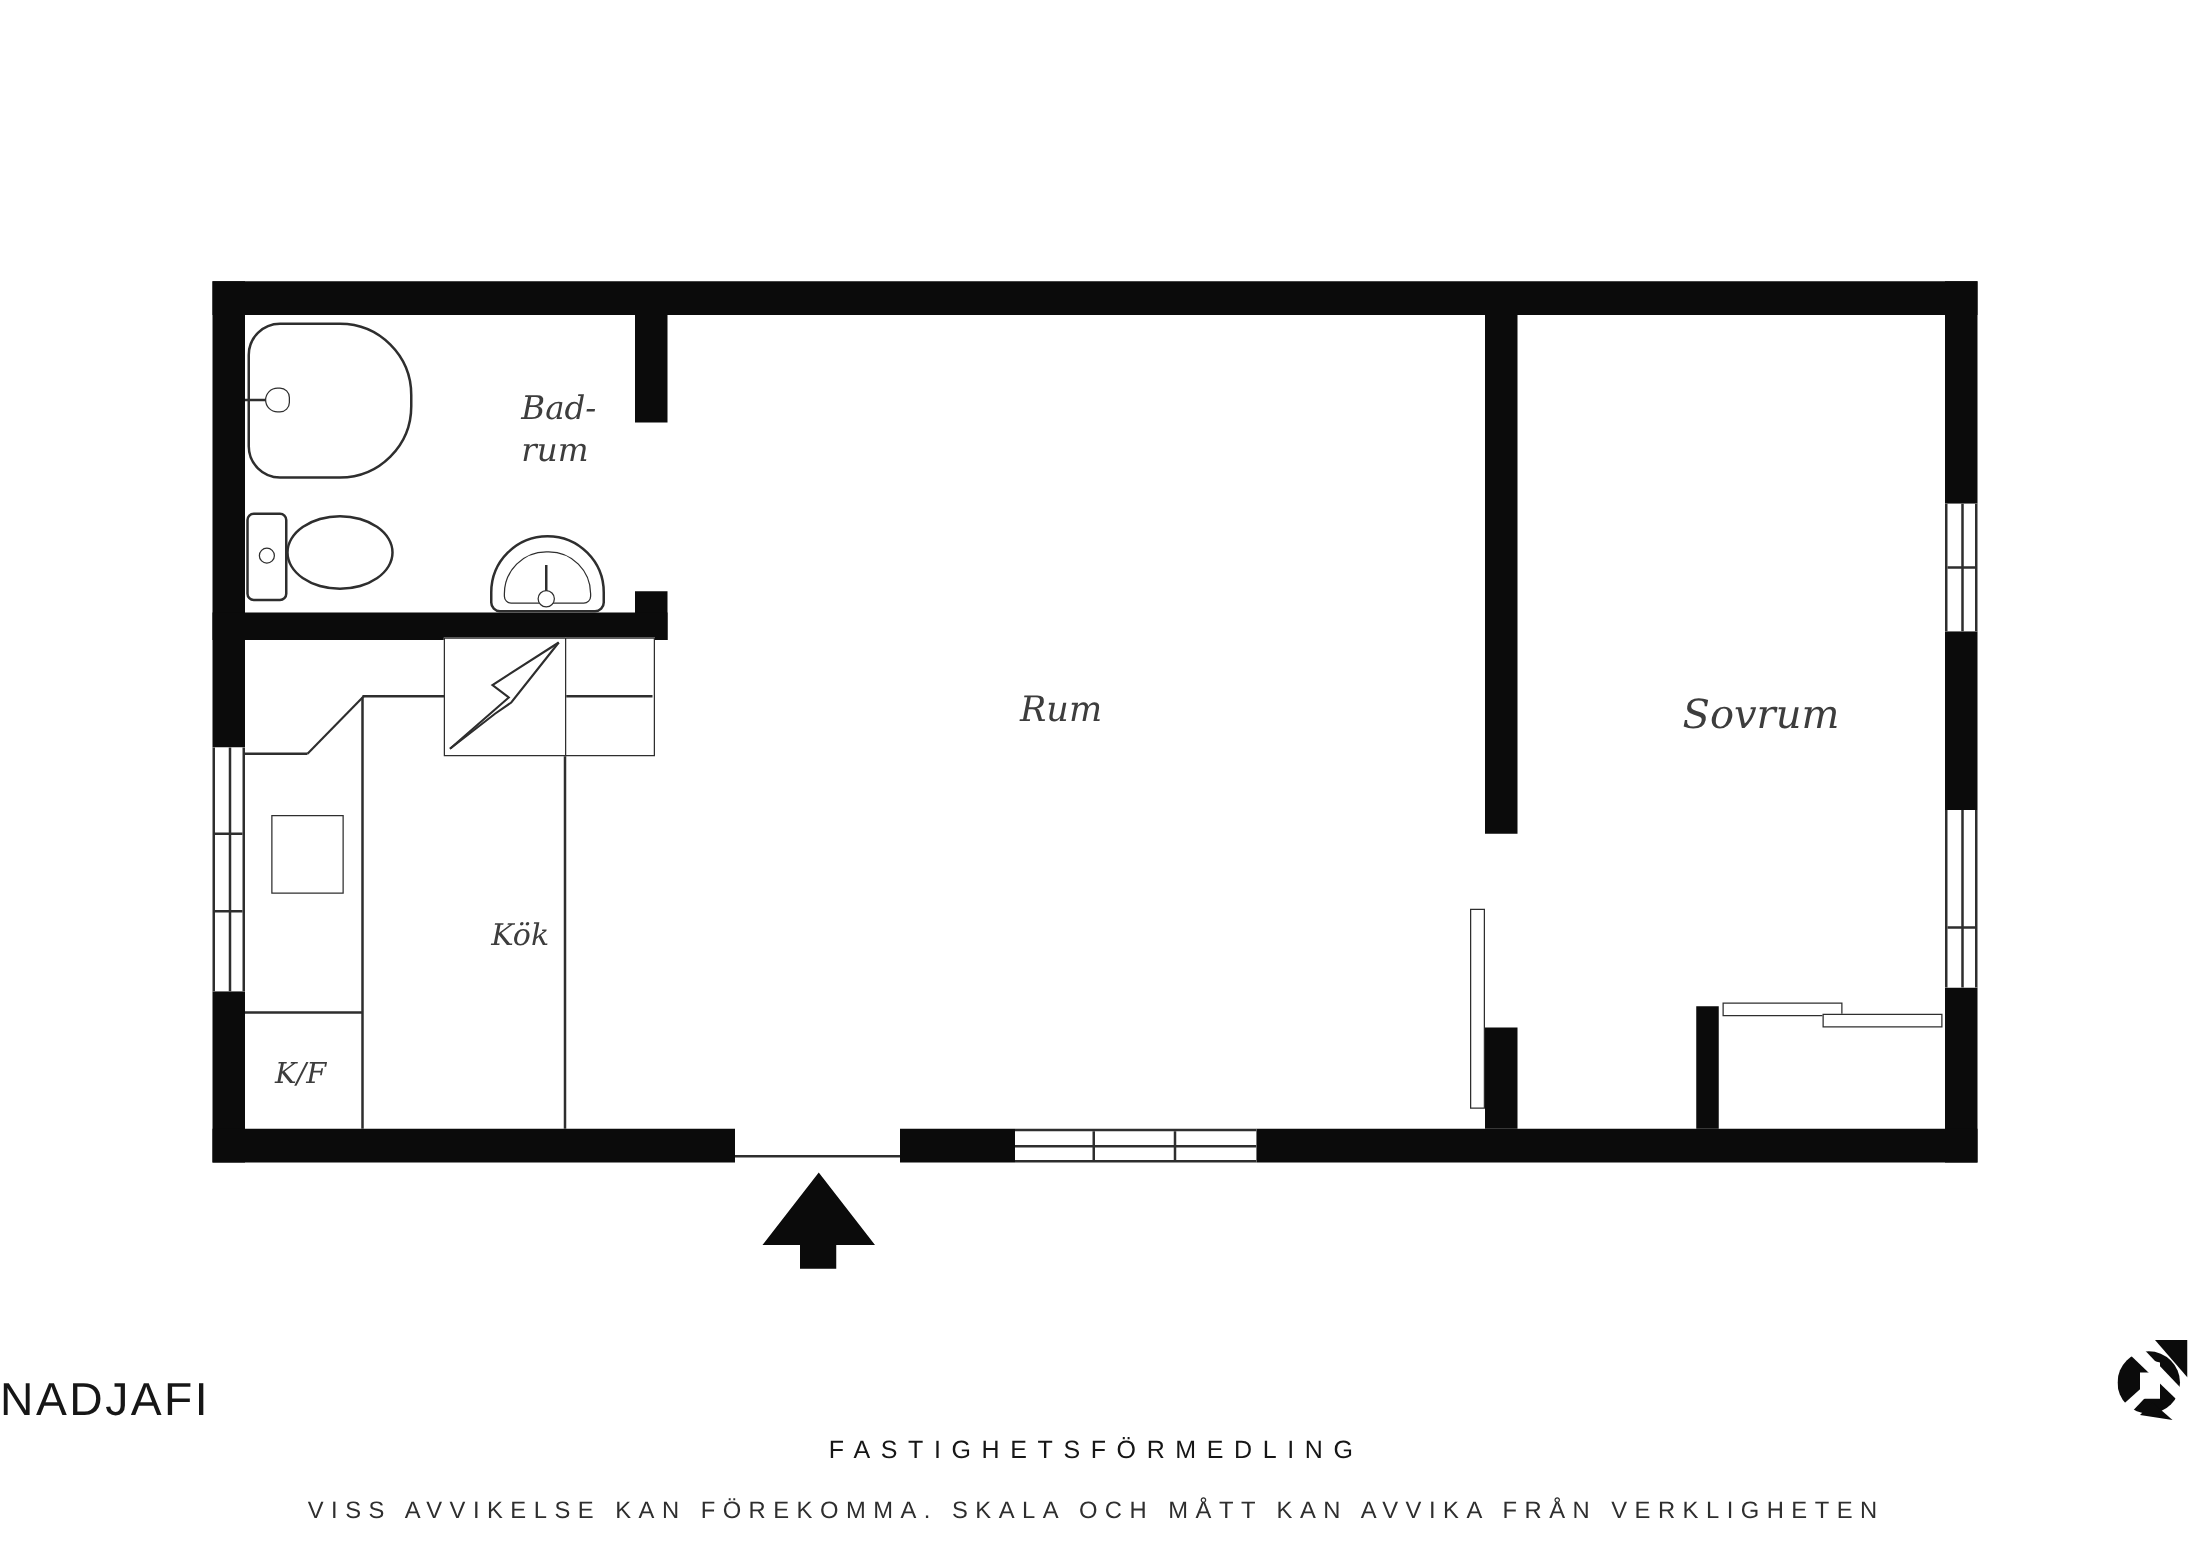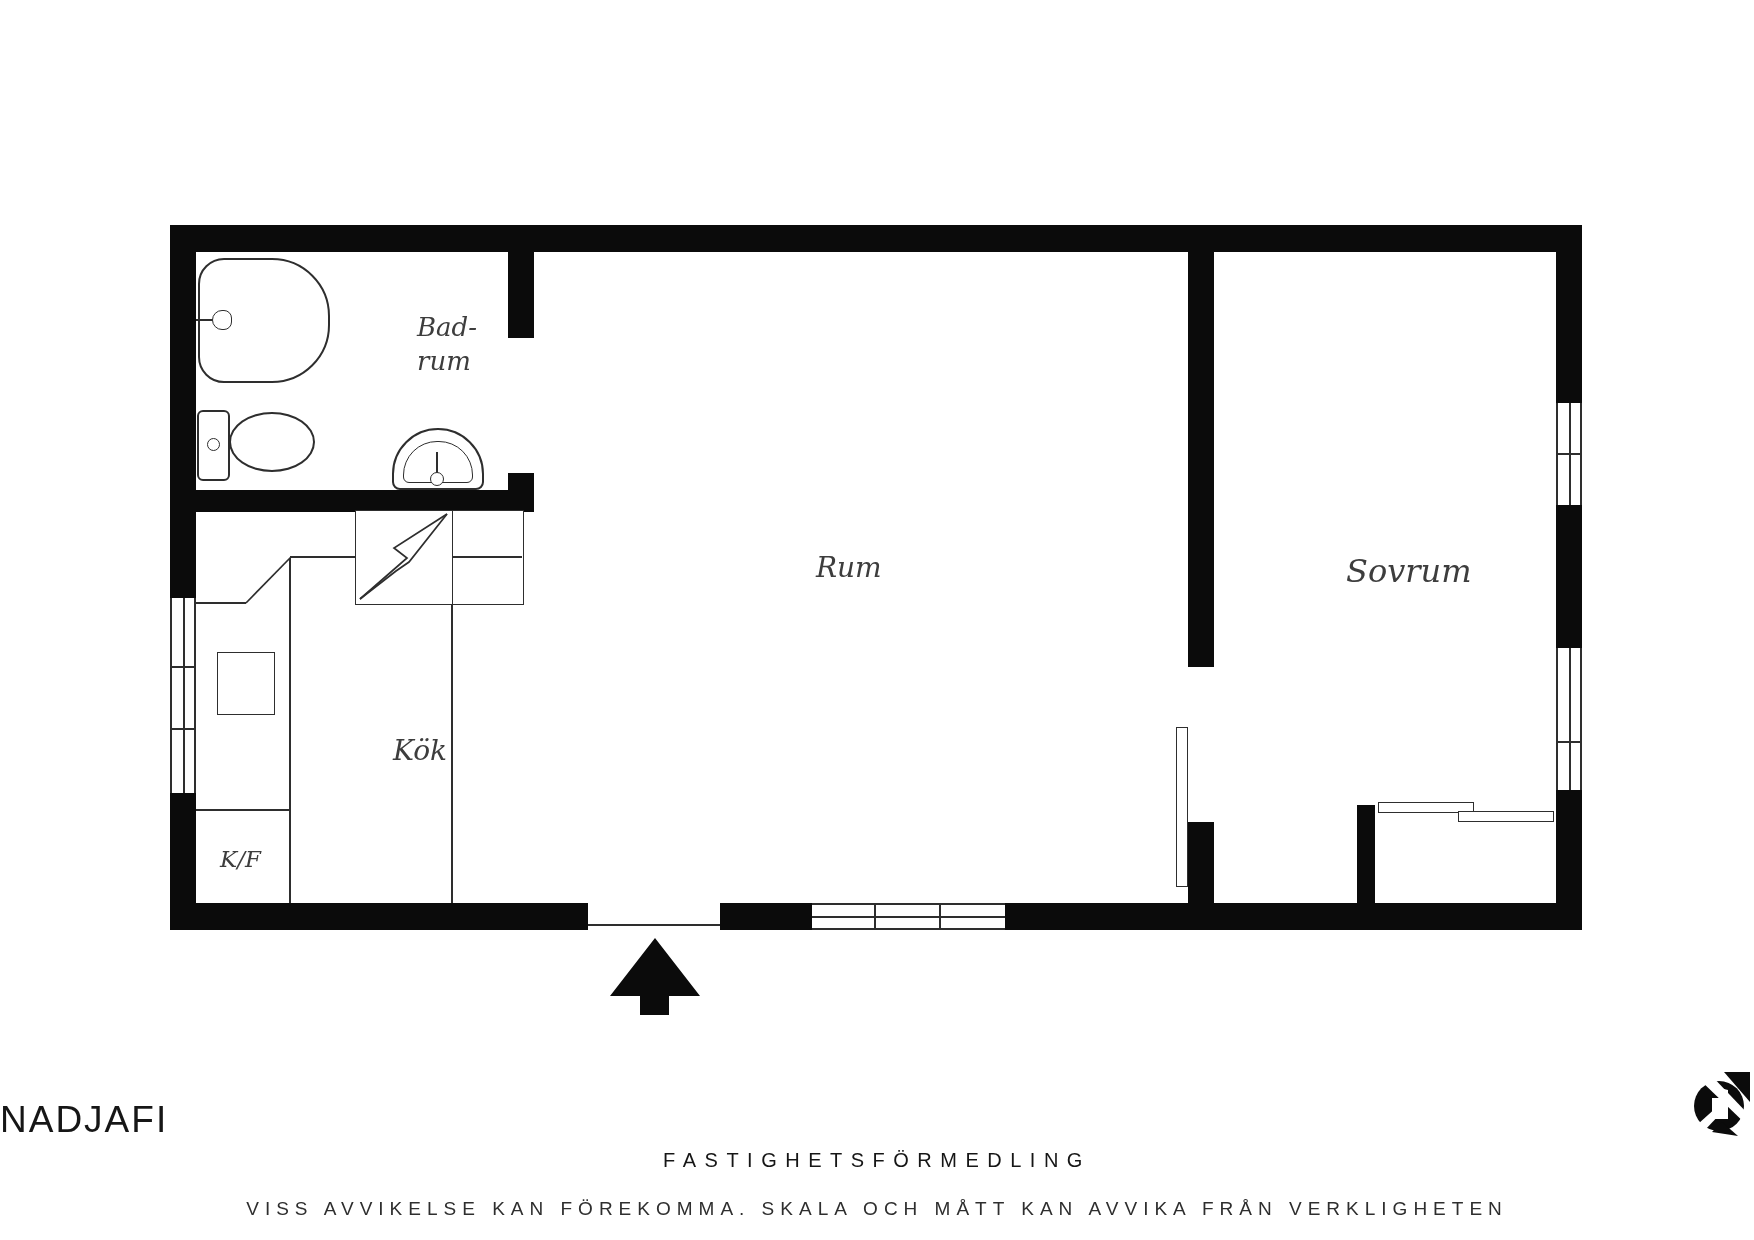--- a/index.html
+++ b/index.html
@@ -106,21 +106,21 @@
   <svg class="abs" style="left:600px;top:934px;" width="110" height="86" viewBox="0 0 110 86">
     <polygon points="55,4 100,62 69,62 69,81 40,81 40,62 10,62" fill="#0b0b0b"></polygon>
   </svg>
 
   <div class="roomlabel" style="left:385px;top:310px;font-size:26px;line-height:34px;margin-left:32px;">
     <div>Bad-</div>
     <div>rum</div>
   </div>
   <div class="roomlabel" style="left:816px;top:551px;font-size:28px;">Rum</div>
   <div class="roomlabel" style="left:1346px;top:552px;font-size:32px;">Sovrum</div>
-  <div class="roomlabel" style="left:393px;top:734px;font-size:28px;">Kök</div>
+  <div class="roomlabel" style="left:393px;top:734px;font-size:24px;">Kök</div>
   <div class="roomlabel" style="left:220px;top:846px;font-size:23px;">K/F</div>
 
   <div class="brandrow">
     <span class="brandtxt" style="margin-right:16px;">NADJAFI</span>
     <svg width="56" height="64" viewBox="0 0 56 64" style="margin:0 4px 2px 0;">
       <circle cx="25" cy="34" r="25" fill="#0b0b0b"></circle>
       <polygon points="28,50 44,64 18,60" fill="#0b0b0b"></polygon>
       <polygon points="14,0 56,44 56,56 5,7" fill="#ffffff"></polygon>
       <polygon points="30,0 56,0 56,30" fill="#0b0b0b"></polygon>
       <polygon points="18,26 26,26 26,16 34,18 34,47 18,47" fill="#ffffff"></polygon>

